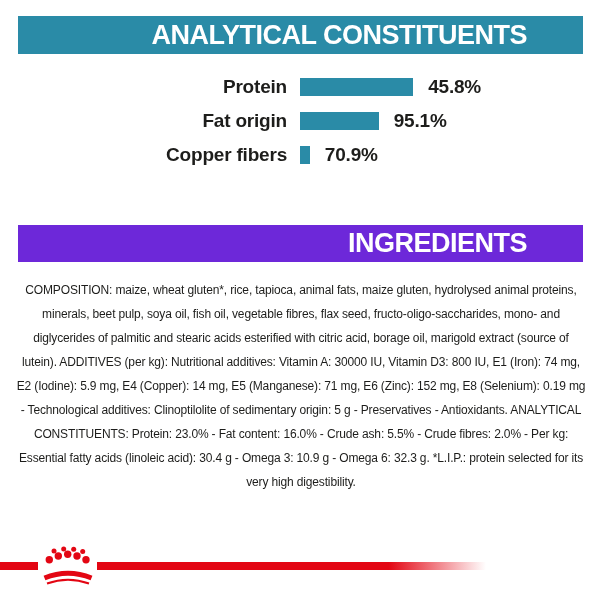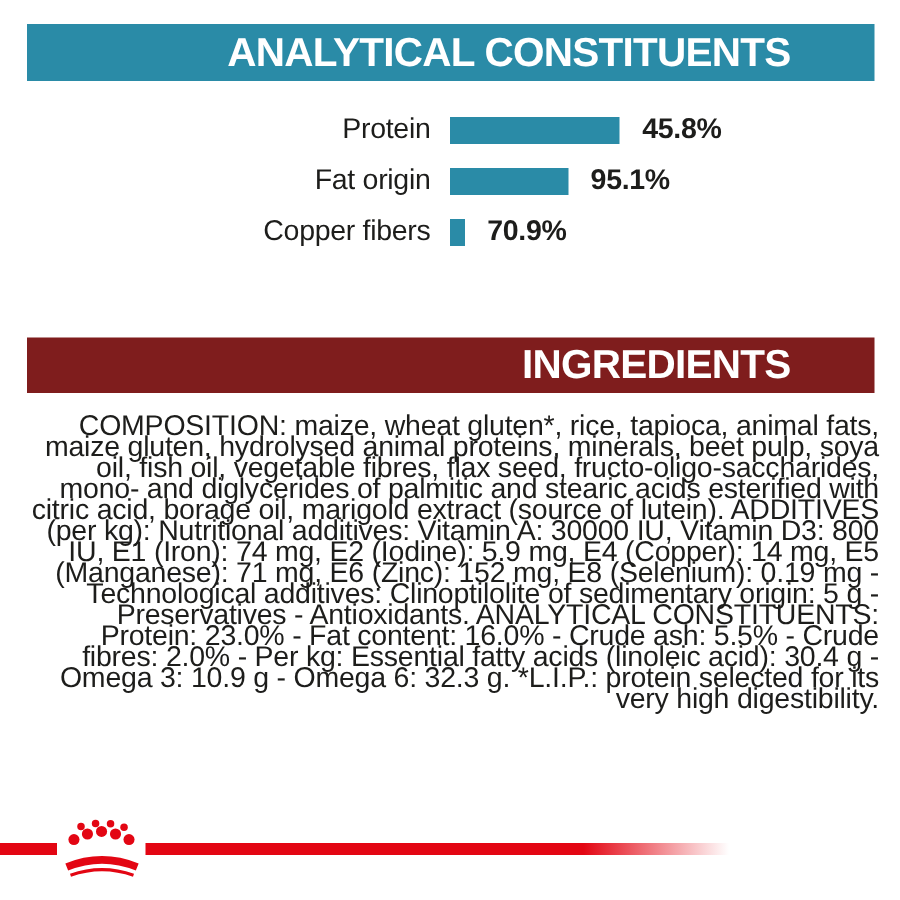--- a/index.html
+++ b/index.html
@@ -37,21 +37,21 @@
     width: 600px;
   }
   .chart-row {
     display: flex;
     align-items: center;
     height: 34px;
   }
   .chart-label {
     width: 287px;
     text-align: right;
-    font-weight: normal;
+    font-weight: bold;
     font-size: 19px;
     letter-spacing: -0.2px;
     flex: 0 0 287px;
   }
   .chart-bar {
     height: 18px;
     margin-left: 13px;
     flex: 0 0 auto;
   }
   .chart-value {
@@ -61,24 +61,24 @@
     letter-spacing: -0.2px;
     white-space: nowrap;
   }
 
   .ingredients {
     position: absolute;
     left: 16px;
     top: 278px;
     width: 570px;
     margin: 0;
-    font-size: 19px;
-    line-height: 14px;
+    font-size: 12px;
+    line-height: 24px;
     letter-spacing: -0.15px;
-    text-align: right;
+    text-align: center;
   }
 
   .footer { position: absolute; left: 0; top: 540px; width: 600px; height: 60px; }
   .stripe { position: absolute; top: 22px; height: 8px; }
   .stripe-left { left: 0; width: 38px; }
   .stripe-right {
     left: 97px;
     width: 389px;
   }
   .crown-logo { position: absolute; left: 41px; top: 5px; }
@@ -103,21 +103,21 @@
         <div class="chart-bar" style="width: 78.72px; background: rgb(42, 139, 167);"></div>
         <div class="chart-value">95.1%</div>
       </div>
       <div class="chart-row">
         <div class="chart-label">Copper fibers</div>
         <div class="chart-bar" style="width: 9.84px; background: rgb(42, 139, 167);"></div>
         <div class="chart-value">70.9%</div>
       </div>
     </div>
 
-  <div class="hdr hdr2" style="background: #7f1d1d;">
+  <div class="hdr hdr2" style="background: #6d28d9;">
     <span>INGREDIENTS</span>
   </div>
 
   <p class="ingredients">COMPOSITION: maize, wheat gluten*, rice, tapioca, animal fats, maize gluten, hydrolysed animal proteins, minerals, beet pulp, soya oil, fish oil, vegetable fibres, flax seed, fructo-oligo-saccharides, mono- and diglycerides of palmitic and stearic acids esterified with citric acid, borage oil, marigold extract (source of lutein). ADDITIVES (per kg): Nutritional additives: Vitamin A: 30000 IU, Vitamin D3: 800 IU, E1 (Iron): 74 mg, E2 (Iodine): 5.9 mg, E4 (Copper): 14 mg, E5 (Manganese): 71 mg, E6 (Zinc): 152 mg, E8 (Selenium): 0.19 mg - Technological additives: Clinoptilolite of sedimentary origin: 5 g - Preservatives - Antioxidants. ANALYTICAL CONSTITUENTS: Protein: 23.0% - Fat content: 16.0% - Crude ash: 5.5% - Crude fibres: 2.0% - Per kg: Essential fatty acids (linoleic acid): 30.4 g - Omega 3: 10.9 g - Omega 6: 32.3 g. *L.I.P.: protein selected for its very high digestibility.</p>
 
   <div class="footer">
     <div class="stripe stripe-left" style="background: rgb(227, 6, 19);"></div>
 
     <svg class="crown-logo" width="56" height="40" viewBox="0 0 56 40" aria-hidden="true">
       <g id="crown-group" fill="#e30613" stroke="none">

